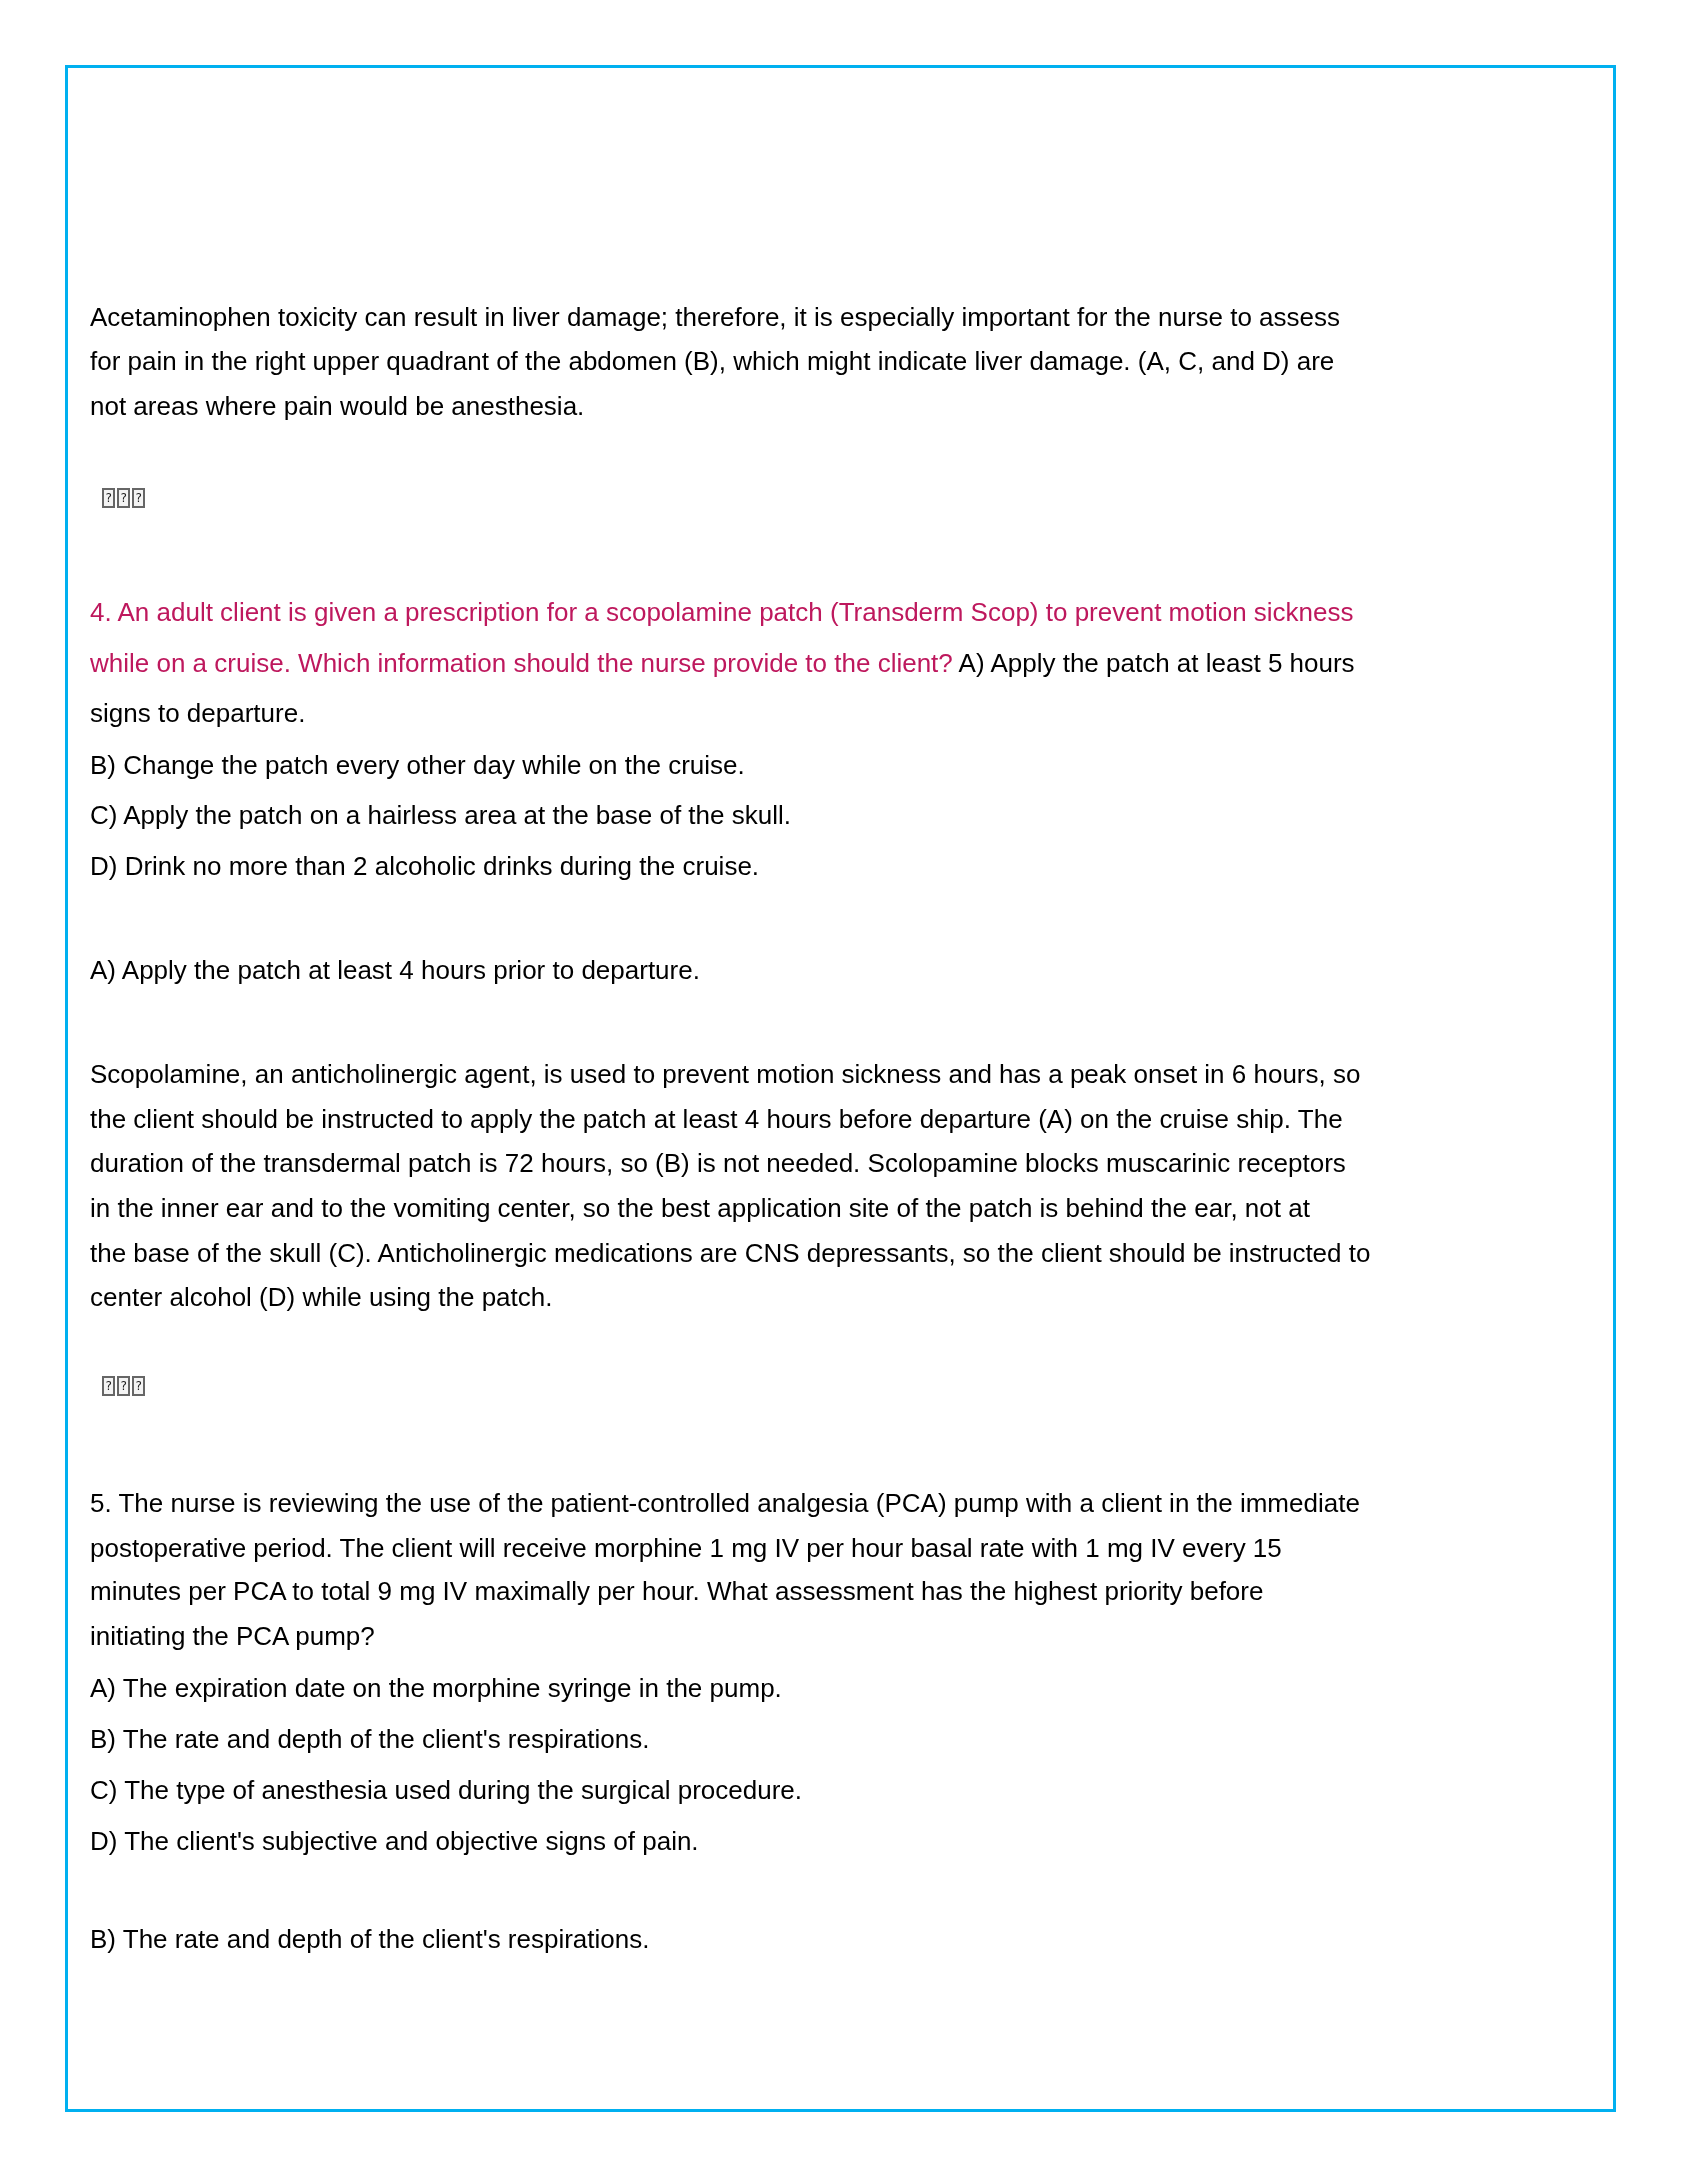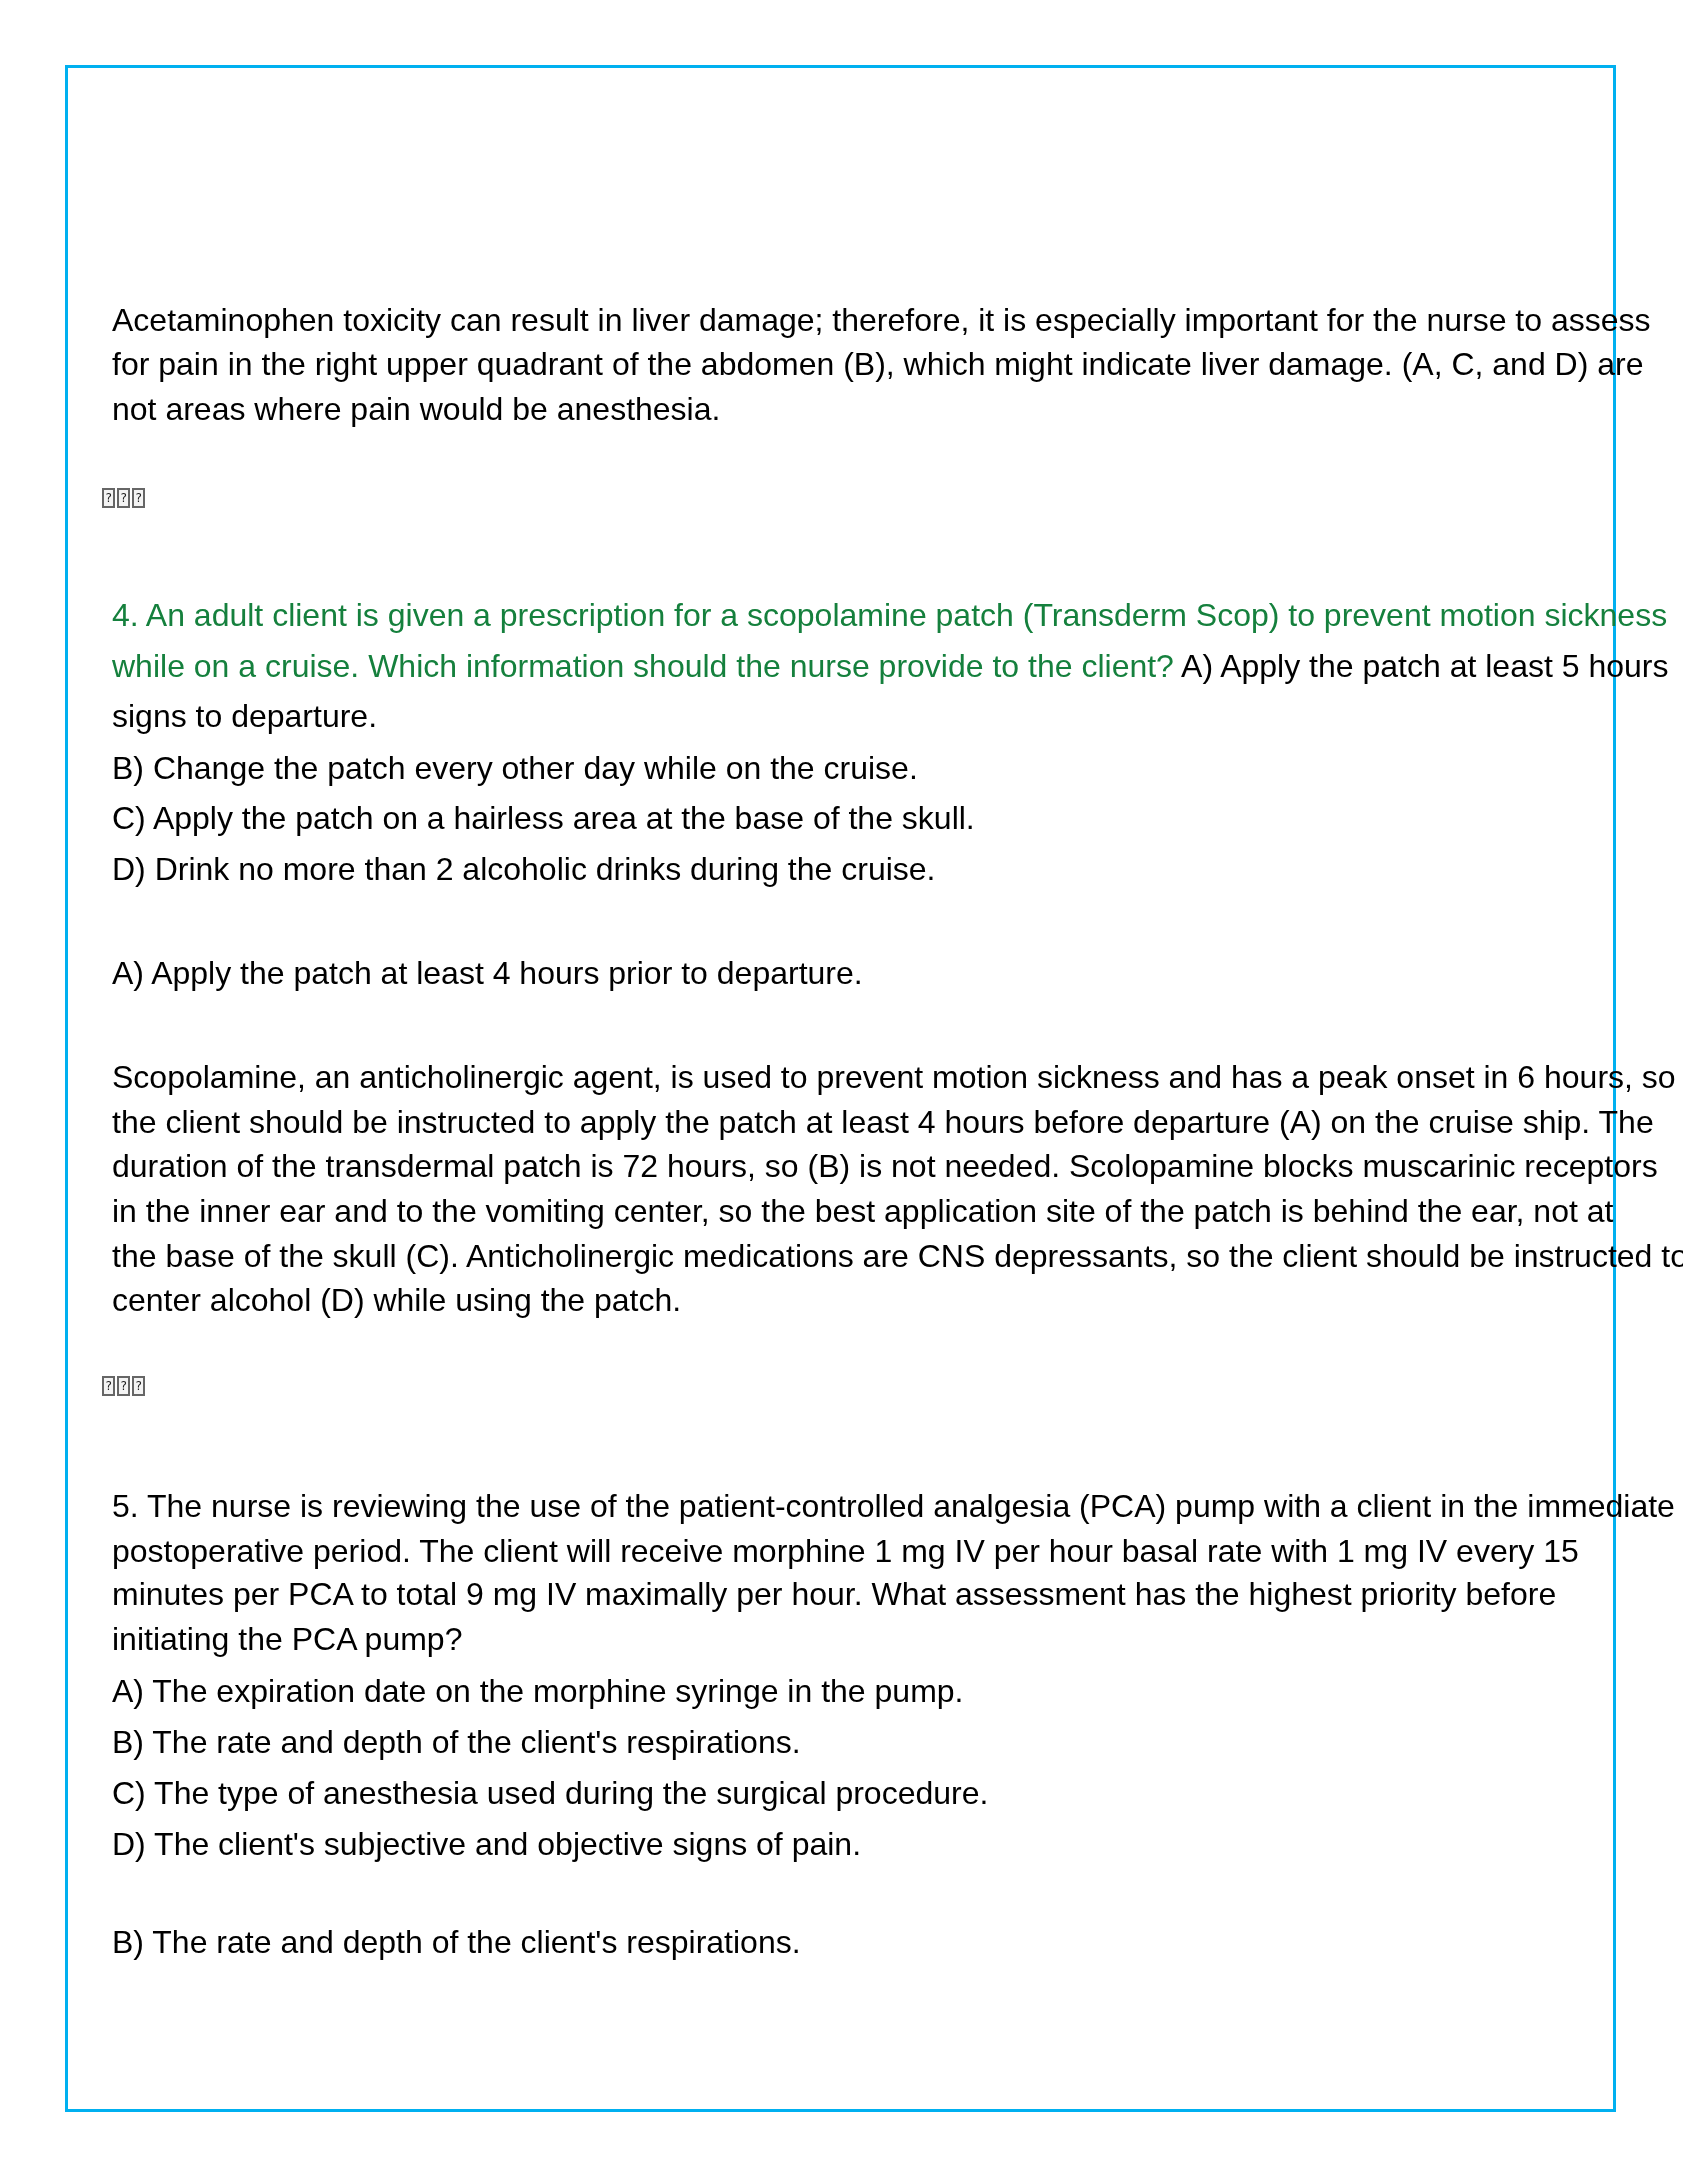--- a/index.html
+++ b/index.html
@@ -1,21 +1,21 @@
 <!DOCTYPE html>
 <html><head>
   <meta charset="utf-8">
   <style>
     html, body { margin: 0; padding: 0; background: #ffffff; }
     body { width: 1683px; height: 2178px; position: relative; overflow: hidden;
            font-family: "Liberation Sans", sans-serif; color: #000000; }
     .page-border { position: absolute; left: 65px; top: 65px; width: 1545px; height: 2041px;
                    border: 3px solid #00b0f0; box-sizing: content-box; }
-    .line { position: absolute; left: 112px; white-space: nowrap; font-size: 32px; line-height: 1; text-align: right; }
-    .red { color: #15803d; }
+    .line { position: absolute; left: 90px; white-space: nowrap; font-size: 26px; line-height: 1; text-align: right; }
+    .red { color: #be185d; }
     .tofu { position: absolute; left: 102px; display: flex; gap: 2px; }
     .tofu span { display: inline-block; width: 13px; height: 20px; border: 2px solid #666;
                  box-sizing: border-box; font-family: "DejaVu Sans Mono", monospace; font-size: 12px;
                  line-height: 16px; text-align: center; color: #222; background: #f4f4f4; }
   </style>
 </head>
 <body>
 
 <div class="page-border"></div>
 

